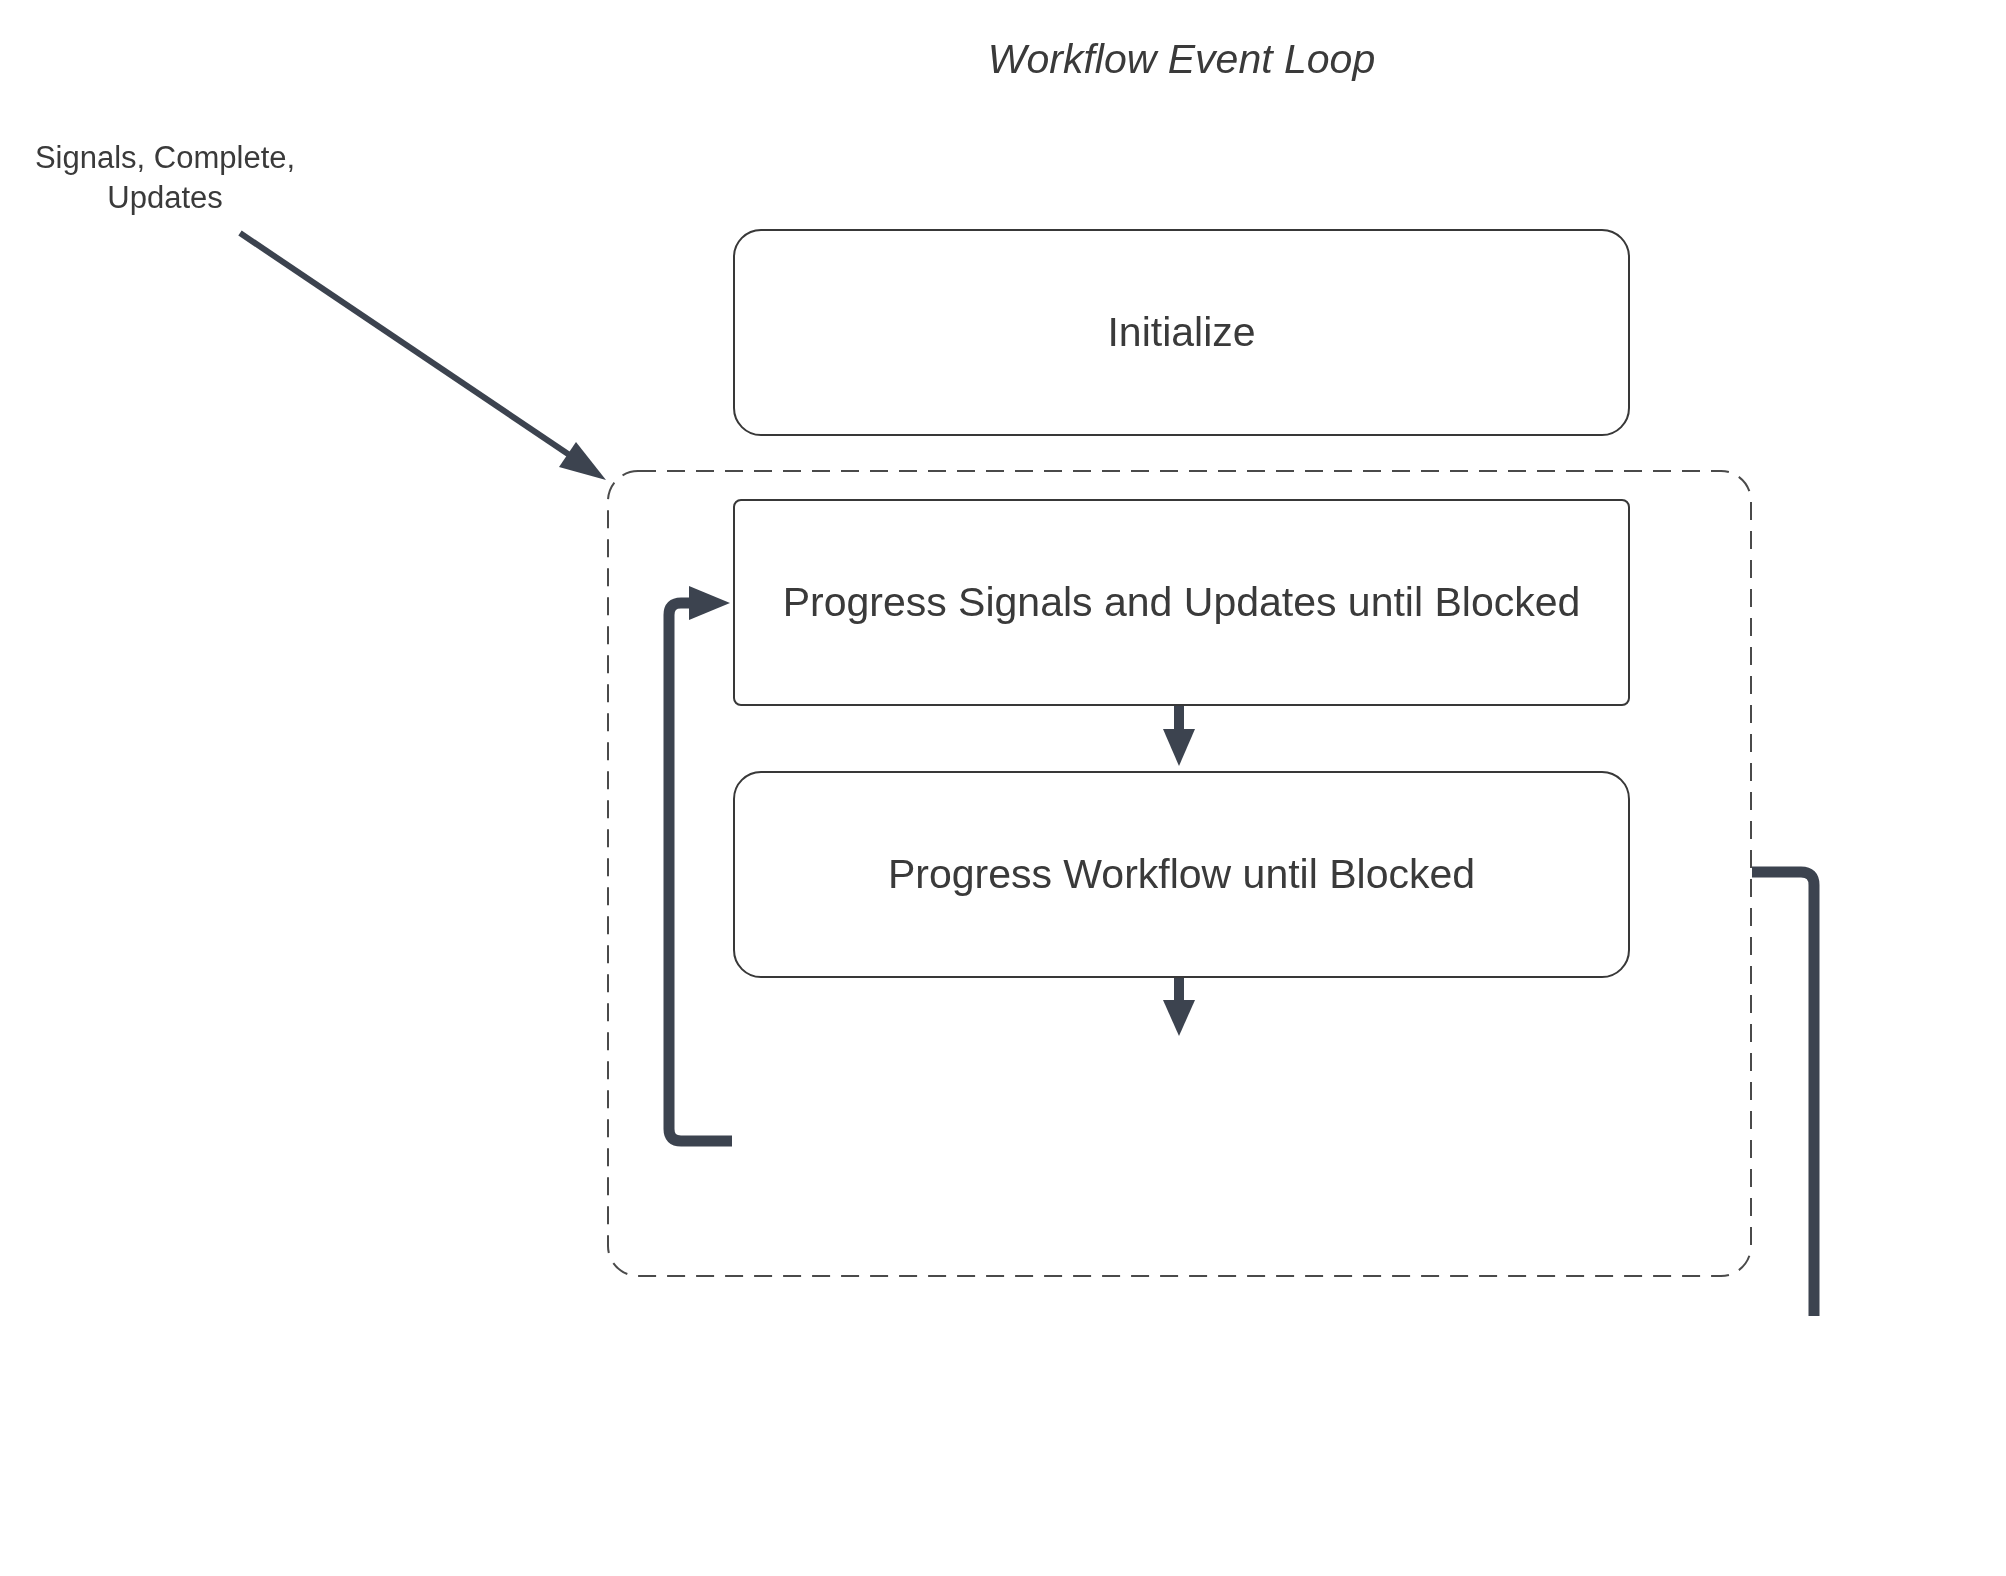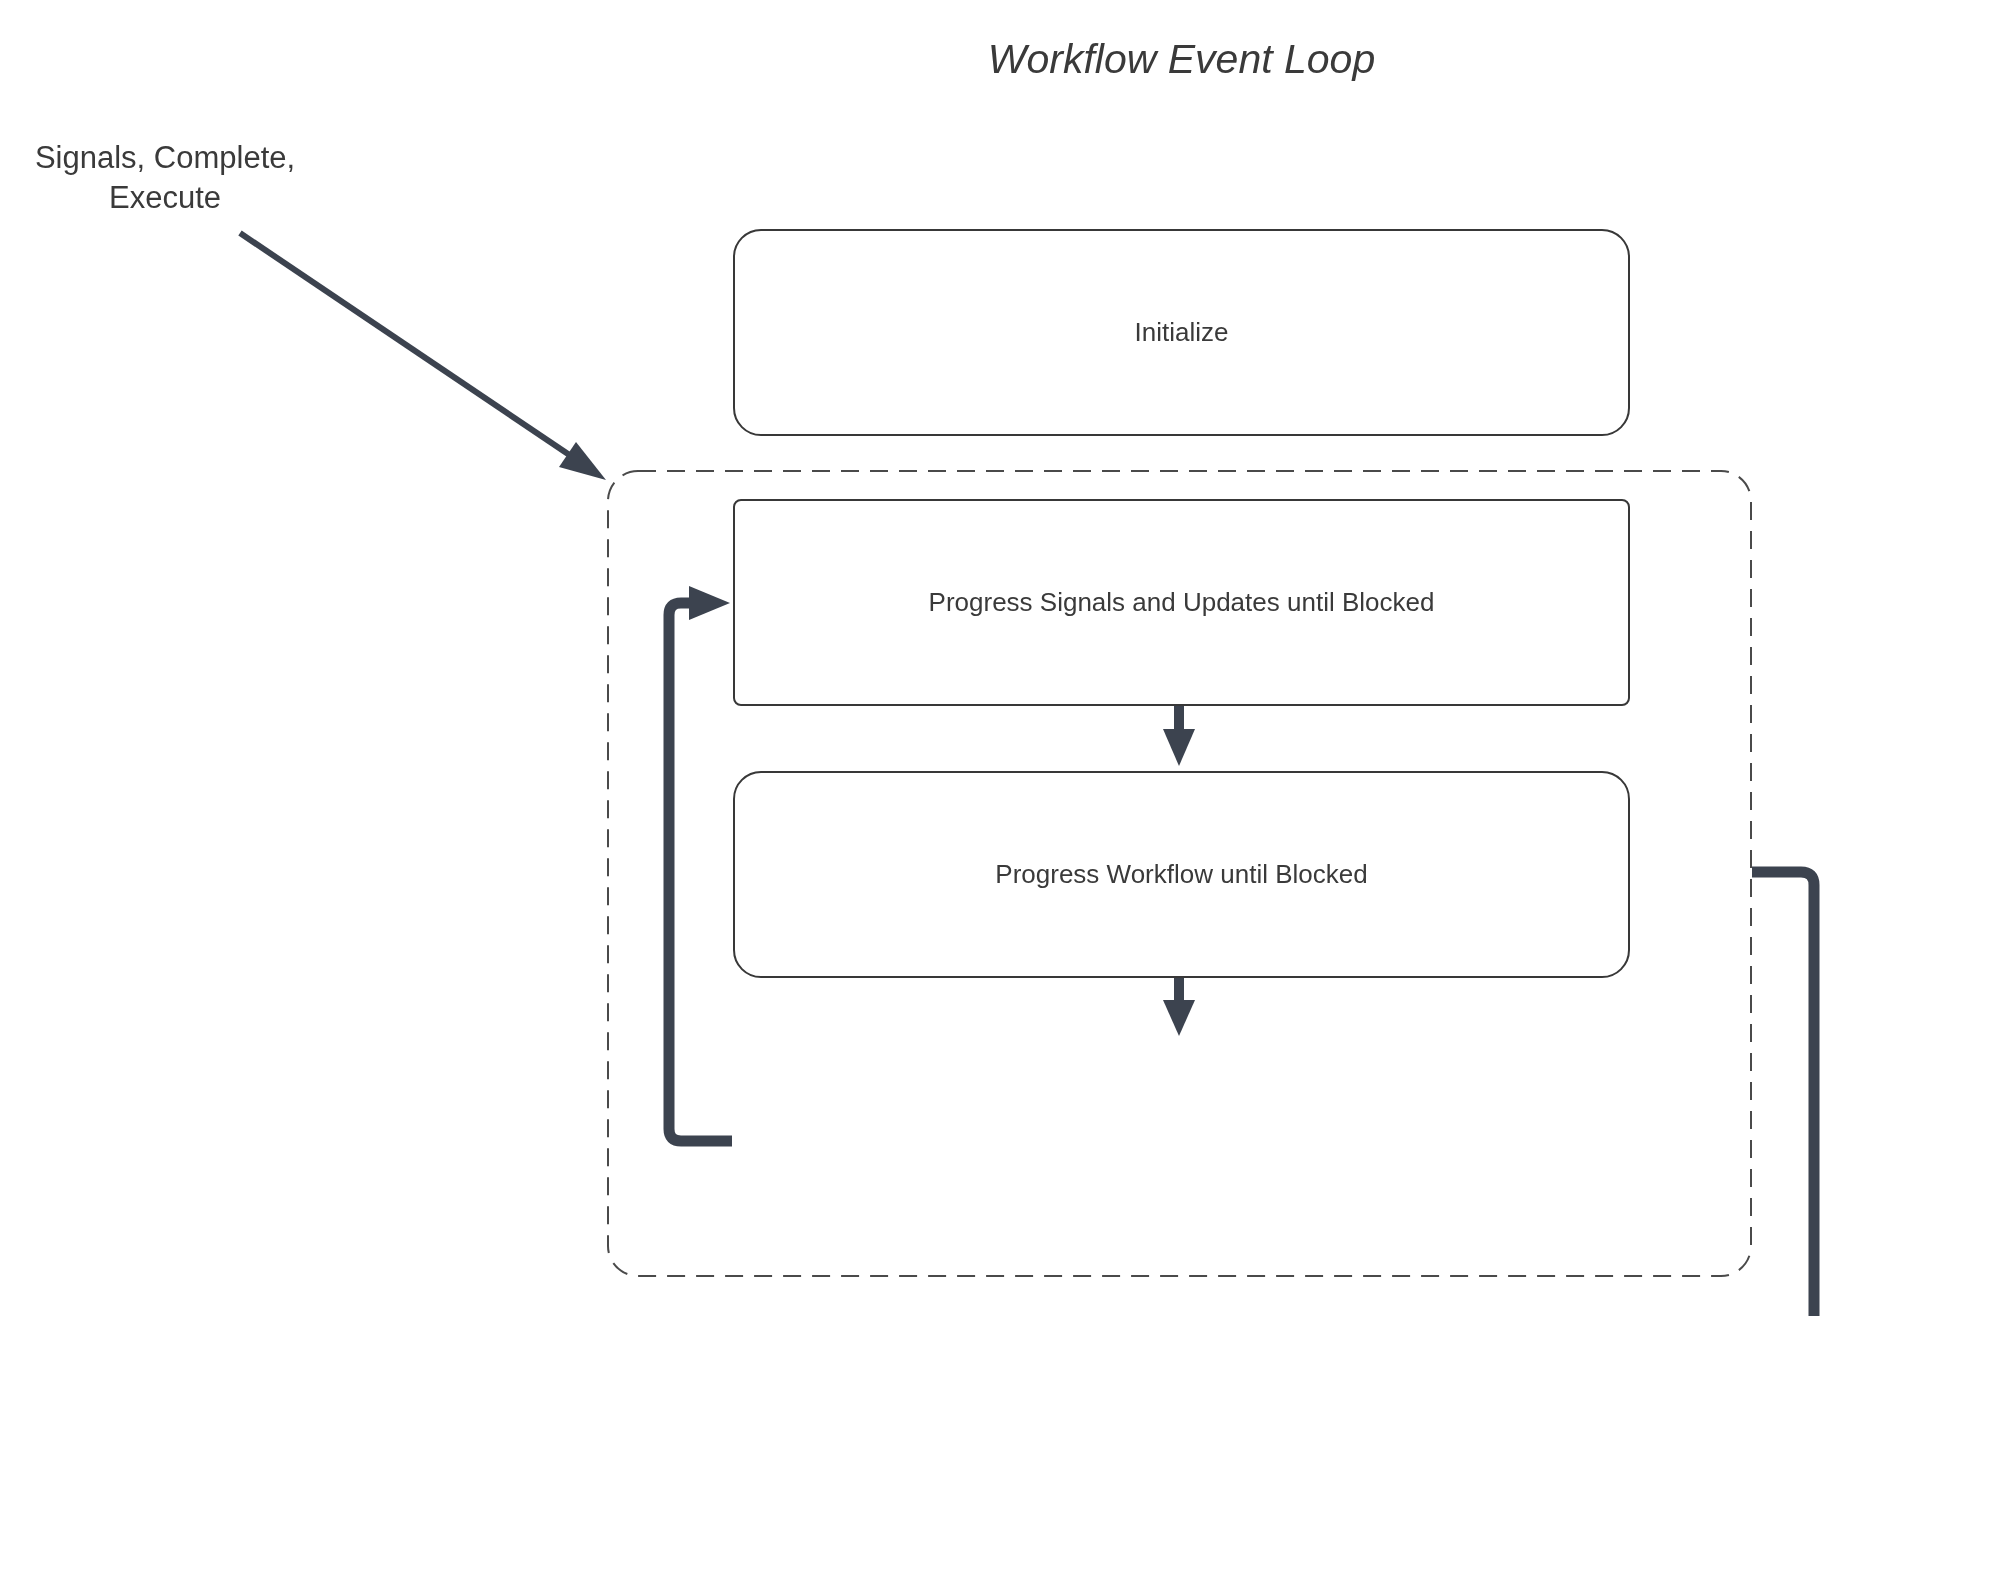--- a/index.html
+++ b/index.html
@@ -83,39 +83,39 @@
     width: 897px;
     height: 207px;
     box-sizing: border-box;
     background: var(--background);
     border: 2px solid var(--box-border);
     border-radius: 28px;
     display: flex;
     align-items: center;
     justify-content: center;
     text-align: left;
-    font-size: 26px;
+    font-size: 41px;
     color: var(--text);
   }
   .node-initialize        { top: 229px; }
   .node-progress-signals  { top: 499px; border-radius: 8px; }
   .node-progress-workflow { top: 771px; }
   .node-execute-queries   { top: 1037px; }
   .node-complete          { top: 1308px; }
 </style>
 </head>
 <body>
 
 <div class="canvas">
 
   <div class="diagram-title">Workflow Event Loop</div>
 
   <div class="annotation">
     <div>Signals, Complete,</div>
-    <div>Execute</div>
+    <div>Updates</div>
   </div>
 
   <svg class="connector-layer" viewBox="0 0 2006 1576" xmlns="http://www.w3.org/2000/svg">
 
     <rect class="group-border" x="608" y="471" width="1143" height="805" rx="30"></rect>
 
     <line class="conn-thin" x1="240" y1="233" x2="571" y2="456"></line>
     <polygon class="head" points="606,480 559,467 576,442"></polygon>
 
     <line class="conn-mid" x1="1179" y1="706" x2="1179" y2="731"></line>

